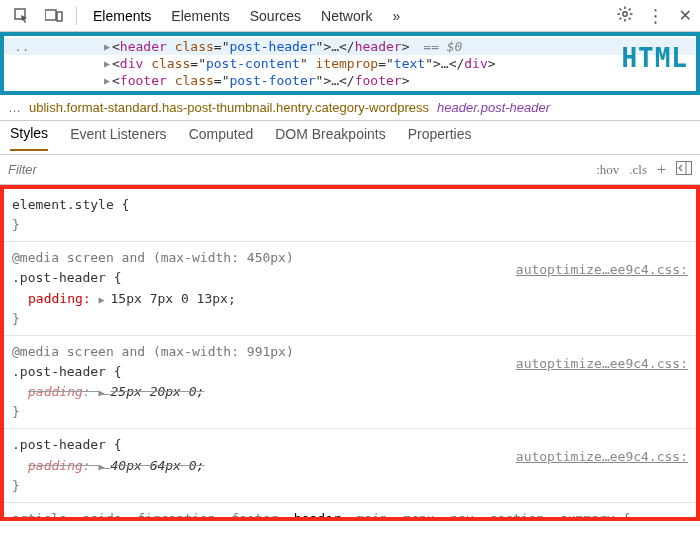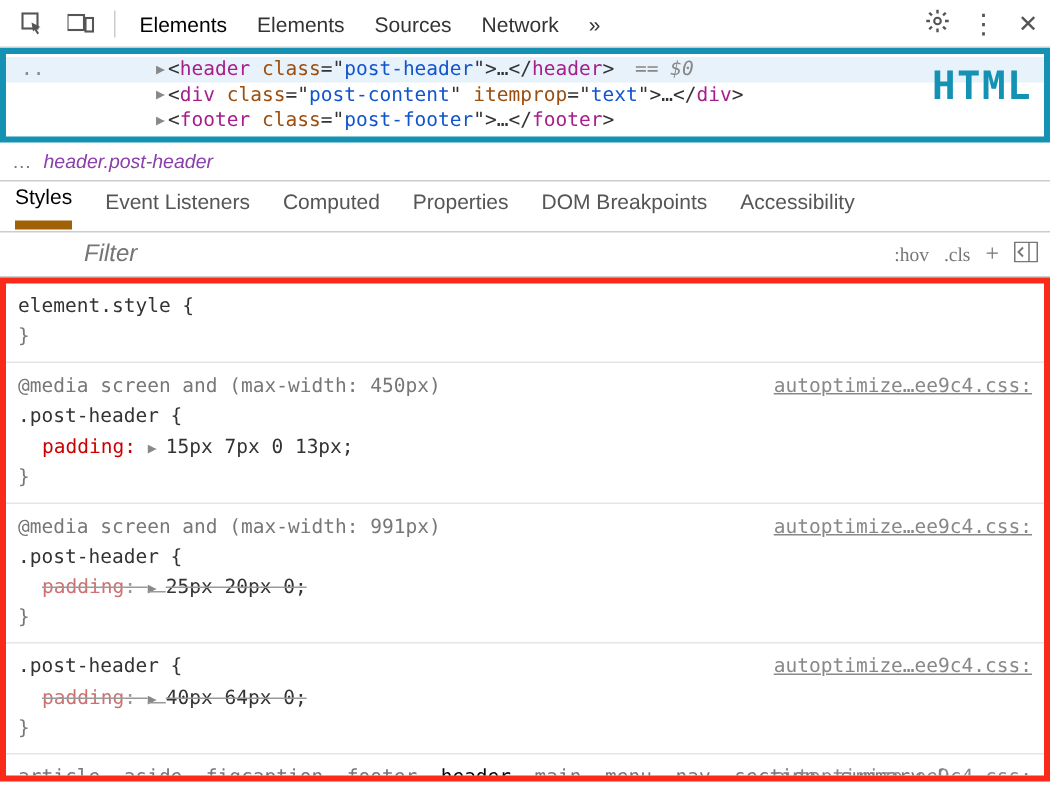--- a/index.html
+++ b/index.html
@@ -27,39 +27,39 @@
 .elps { color: #333; }
 .eqsel { color: #888; font-style: italic; margin-left: 6px; }
 
 .crumb-row { height: 26px; border-bottom: 1px solid #ccc; display: flex; align-items: center; padding: 0 8px; font-size: 13px; gap: 8px; }
 .crumb-ell { color: #777; }
 .crumb1 { color: #8a6000; white-space: nowrap; overflow: hidden; }
 .crumb2 { color: #8a3faa; white-space: nowrap; font-style: italic; }
 
 .subtabs { height: 34px; display: flex; align-items: center; gap: 22px; padding: 0 10px; border-bottom: 1px solid #ccc; font-size: 14px; }
 .subtabs span { color: #555; padding-bottom: 8px; }
-.subtabs span.active { color: #000; border-bottom: 6px solid #a16207; }
+.subtabs span.active { color: #000; border-bottom: 2px solid #a16207; }
 
 .filter-row { height: 30px; display: flex; align-items: center; border-bottom: 1px solid #ccc; padding: 0 8px; font-size: 13px; color: #777; }
-.filter-in { border: none; outline: none; flex: 1; color: #0369a1; font-size: 16px; font-style: italic; margin-left: 48px; }
+.filter-in { border: none; outline: none; flex: 1; color: #0369a1; font-size: 13px; font-style: italic; }
 .filter-tools { display: flex; gap: 10px; align-items: center; font-family: Liberation Serif, serif; color: #777; }
 .filter-tools span { cursor: default; }
 
 .css-block { border: 4px solid #fa2a1b; position: relative; height: 336px; overflow: hidden; }
 .css-label { position: absolute; right: 10px; top: 6px; font-size: 30px; font-weight: 800; color: #fa2a1b; letter-spacing: 1px; }
 .rule { border-bottom: 1px solid #e5e5e5; padding: 6px 8px; font-size: 13px; line-height: 1.55; position: relative; }
 .sel-line { color: #777; }
 .sel-line.dark { color: #333; }
 .hlkw { color: #000; }
 .prop { color: #cc0000; margin-left: 16px; }
 .prop .val { color: #333; }
-.prop.strike { text-decoration: line-through; color: #999; }
+.prop.strike { text-decoration: line-through; color: #999; font-style: italic; }
 .prop.strike .name { color: #cc7070; }
 .brace { color: #777; }
-.srclink { position: absolute; right: 8px; top: 6px; color: #888; text-decoration: underline; font-size: 13px; }
+.srclink { position: absolute; right: 8px; top: 18px; color: #888; text-decoration: underline; font-size: 13px; }
 .arrow { color: #888; font-size: 10px; }
 </style>
 </head>
 <body>
 
 <div class="toolbar">
   <div class="tb-btn">
     <svg width="16" height="16" viewBox="0 0 16 16">
         <rect x="1" y="1" width="10" height="10" fill="none" stroke="#555" stroke-width="1.4"></rect>
         <path d="M7 7 L13 10 L10 11 L12 14 L11 15 L9 12 L8 13 Z" fill="#555"></path>
@@ -113,30 +113,30 @@
   </div>
   <div class="dom-row">
     <span class="dots"></span>
     <span class="tri">▶</span>
     <span><span class="pun">&lt;</span><span class="tag">footer</span> <span class="attn">class</span><span class="pun">=</span>"<span class="attv">post-footer</span>"<span class="pun">&gt;</span><span class="elps">…</span><span class="pun">&lt;/</span><span class="tag">footer</span><span class="pun">&gt;</span></span>
   </div>
 </div>
 
 <div class="crumb-row">
   <span class="crumb-ell">…</span>
+  <span class="crumb1">ublish.format-standard.has-post-thumbnail.hentry.category-wordpress</span>
   <span class="crumb2">header.post-header</span>
 </div>
 
 <div class="subtabs">
   <span class="active">Styles</span>
   <span>Event Listeners</span>
   <span>Computed</span>
+  <span>DOM Breakpoints</span>
   <span>Properties</span>
-  <span>DOM Breakpoints</span>
-  <span>Accessibility</span>
 </div>
 
 <div class="filter-row">
   <input class="filter-in" placeholder="Filter" style="">
   <div class="filter-tools">
     <span>:hov</span>
     <span>.cls</span>
     <span style="font-size:16px;">+</span>
     <span><svg width="16" height="14" viewBox="0 0 16 14">
           <rect x="0.5" y="0.5" width="15" height="13" fill="none" stroke="#777"></rect>

